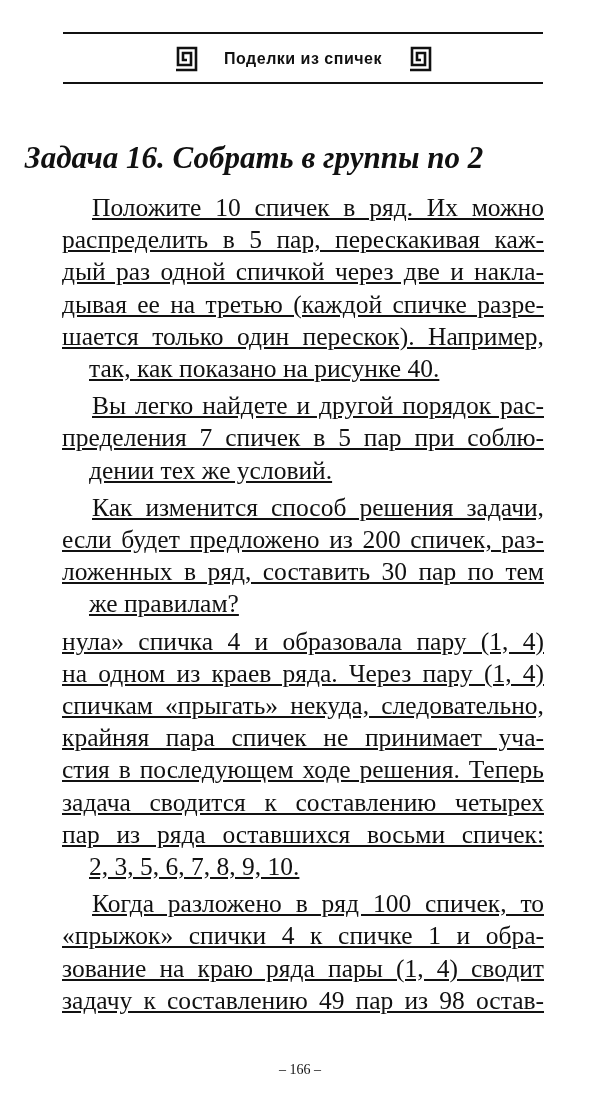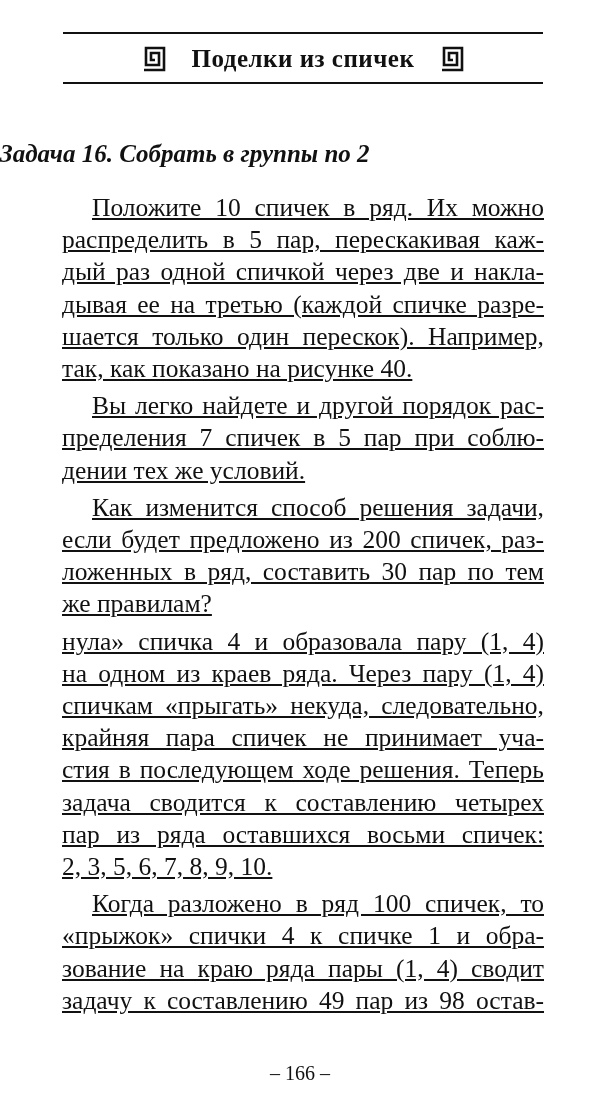--- a/index.html
+++ b/index.html
@@ -2,33 +2,33 @@
 <html><head>
   <meta charset="utf-8">
   <style>
     html, body { margin: 0; padding: 0; background: #ffffff; }
     body { width: 600px; height: 1118px; position: relative; overflow: hidden; color: #111; }
     .rule { position: absolute; left: 63px; width: 480px; height: 2px; background: #111; }
     .rule.top { top: 32px; }
     .rule.bottom { top: 82px; }
     .header { position: absolute; top: 38px; left: 63px; width: 480px; height: 42px;
       display: flex; align-items: center; justify-content: center; }
-    .header-title { font-family: Liberation Serif, serif; font-size: 25px; font-weight: bold;
+    .header-title { font-family: Liberation Sans, sans-serif; font-size: 16px; font-weight: bold;
       letter-spacing: 0.5px; margin: 8px 26px; }
     .meander { width: 24px; height: 26px; display: inline-block; }
-    .task-title { position: absolute; top: 140px; left: 0; width: 508px; text-align: left;
-      font-family: "Liberation Serif", serif; font-style: italic; font-weight: bold; font-size: 25px; }
+    .task-title { position: absolute; top: 140px; left: 0; width: 508px; text-align: center;
+      font-family: "Liberation Serif", serif; font-style: italic; font-weight: bold; font-size: 31px; }
     .body-text { position: absolute; top: 192px; left: 62px; width: 482px;
       font-family: "Liberation Serif", serif; font-size: 25.5px; line-height: 32.2px; }
     .line { display: block; text-align: justify; text-align-last: justify; white-space: nowrap; text-decoration: underline; }
-    .line.last { text-align-last: left; }
+    .line.last { text-align-last: left; margin-left: 27px; }
     .line.first { text-indent: 30px; }
     .gap { height: 5px; }
     .page-number { position: absolute; top: 1062px; left: 0; width: 600px; text-align: center;
-      font-family: "Liberation Serif", serif; font-size: 20px; }
+      font-family: "Liberation Serif", serif; font-size: 14px; }
   </style>
 </head>
 <body>
 
 <div class="rule top"></div>
 <div class="header">
   <svg class="meander" viewBox="0 0 24 26">
     <path d="M2 24 H22 V2 H4 V19 H17 V7 H9 V14 H13" fill="none" stroke="#111" stroke-width="2.6"></path>
   </svg>
   <span class="header-title">Поделки из спичек</span>

